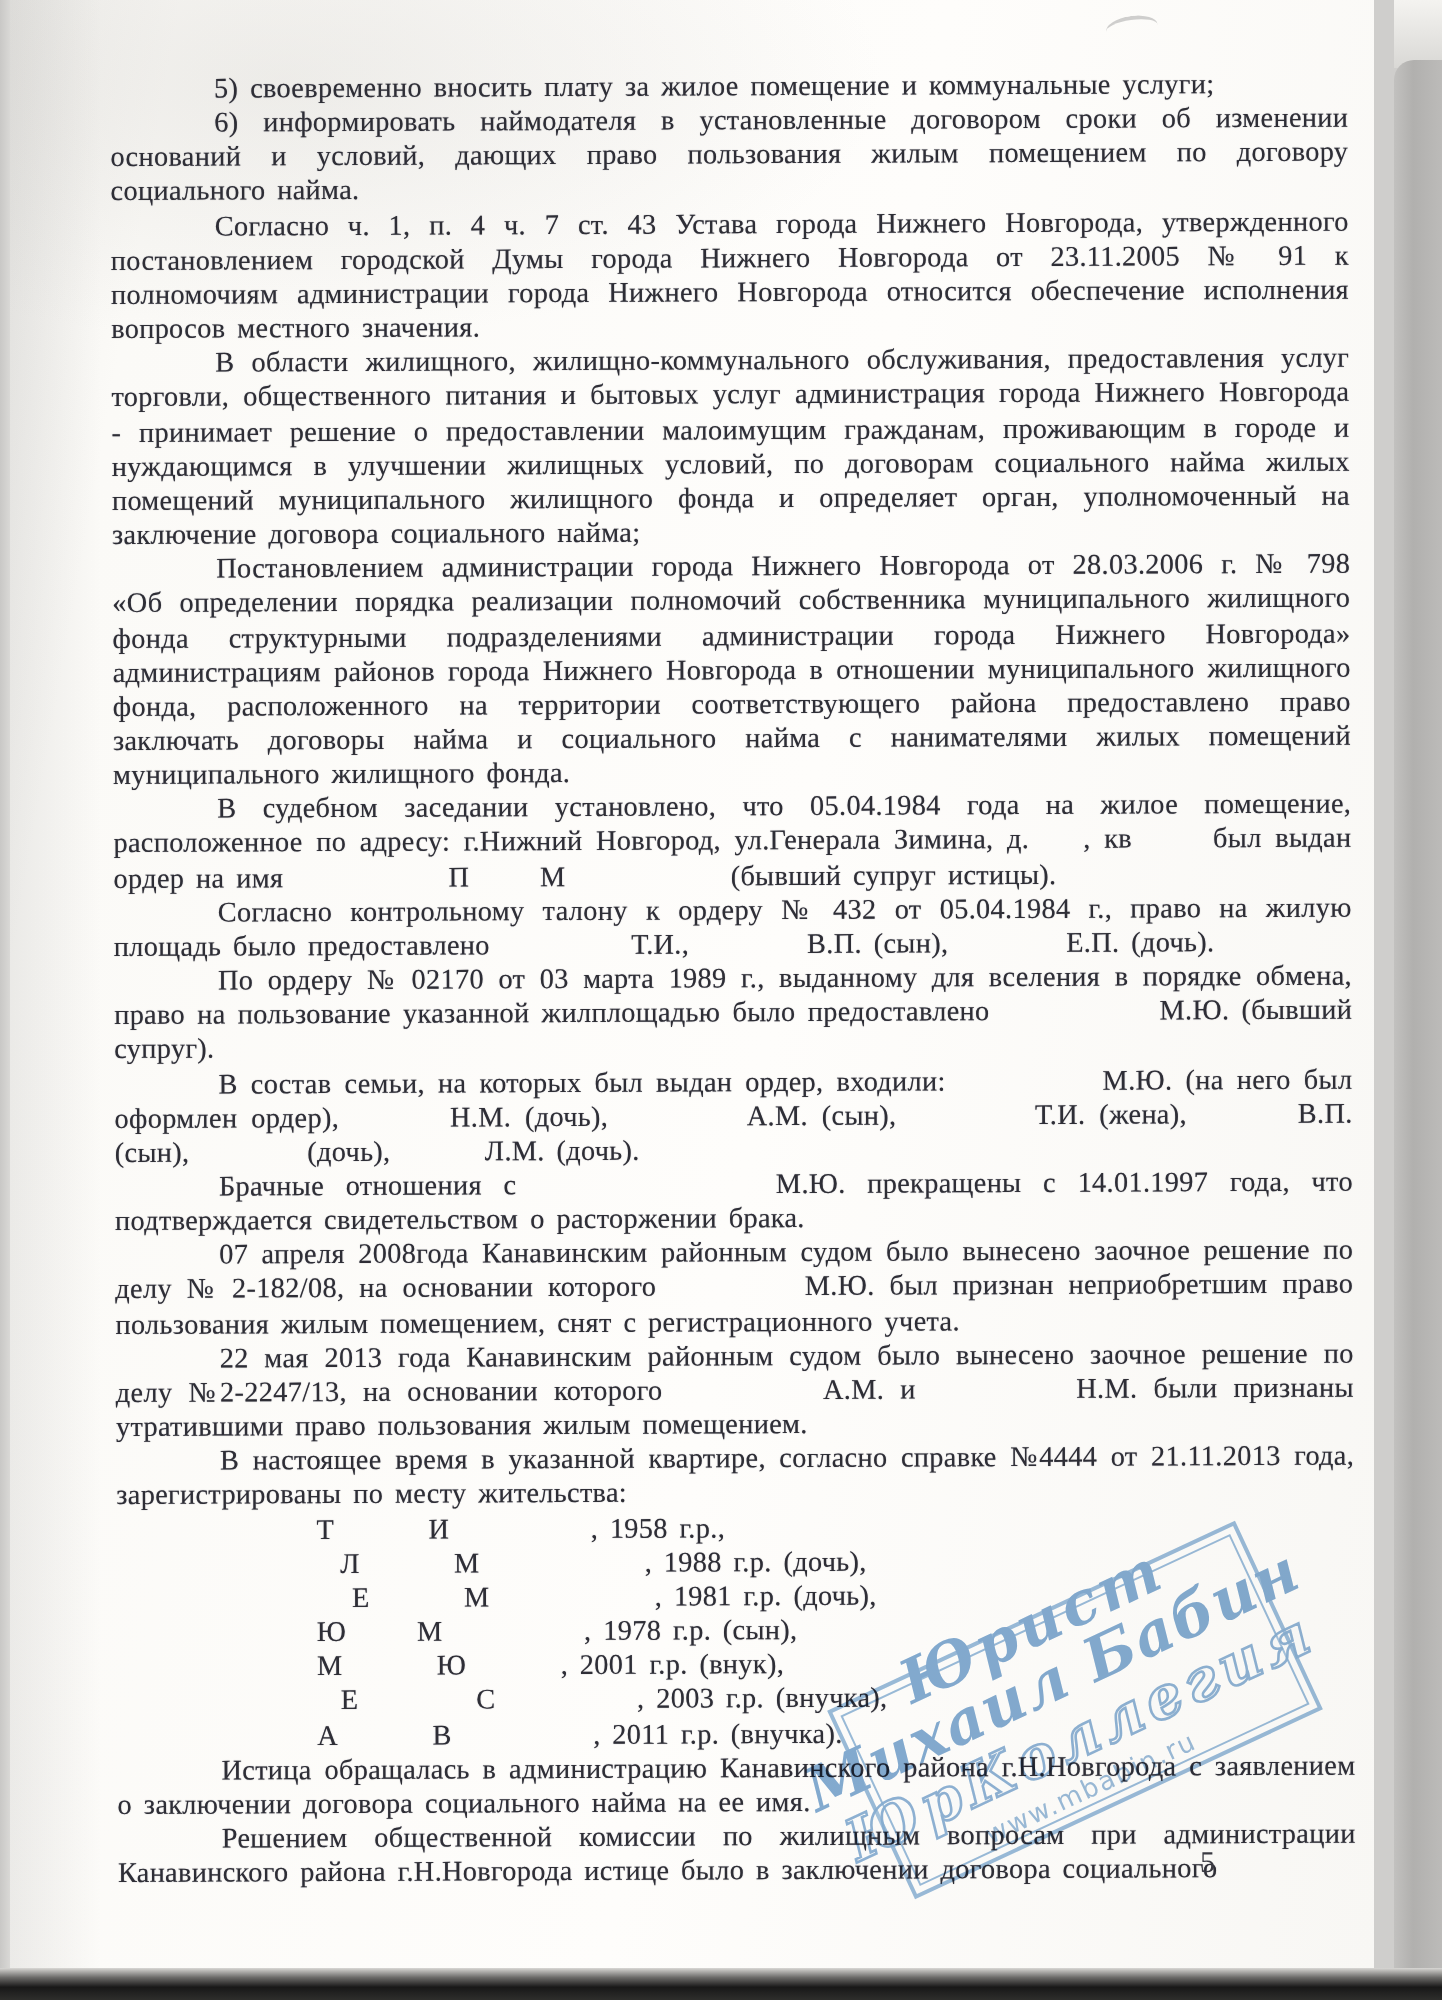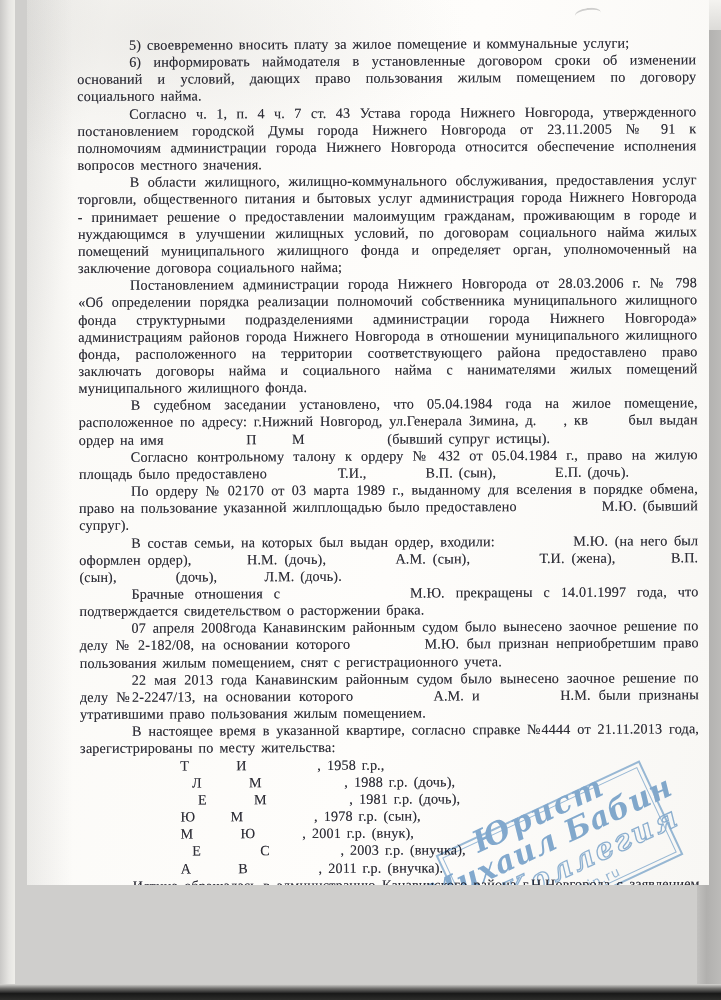--- a/index.html
+++ b/index.html
@@ -13,21 +13,21 @@
   .edge-left{position:absolute;left:0;top:0;width:15px;height:1000px;
     background:linear-gradient(90deg,#c9c8c6,#e6e5e2 60%,#efeeea);}
   .edge-right{position:absolute;right:0;top:30px;width:24px;height:970px;
     background:linear-gradient(90deg,#c2c1bf,#b1b0ae 40%,#bcbbb9);
     border-top-left-radius:10px;}
   .edge-right-top{position:absolute;right:0;top:0;width:24px;height:34px;
     background:linear-gradient(180deg,#f4f3f0,#d9d8d5);}
   .edge-bottom{position:absolute;left:0;bottom:0;width:721px;height:16px;
     background:linear-gradient(180deg,#d8d7d4 0%,#6a6967 30%,#181818 60%,#2e2e2c 100%);}
   
-  .page{position:absolute;left:27px;top:0;width:682px;height:885px;overflow:hidden;
+  .page{position:absolute;left:5px;top:0;width:682px;height:985px;overflow:hidden;
     background:
       radial-gradient(ellipse 500px 220px at 20% 4%, rgba(210,208,204,.35), rgba(0,0,0,0) 60%),
       linear-gradient(100deg,#f0efec 0%,#fbfaf7 10%,#fefdfb 55%,#f8f7f4 100%);}
   .page::before{content:"";position:absolute;left:0;top:0;width:46px;height:100%;
     background:linear-gradient(90deg,rgba(90,90,90,.10),rgba(0,0,0,0));}
   .textblock{
     position:absolute;left:50px;top:37px;width:619px;
     color:#2e2e36;font-size:14.2px;line-height:17.15px;
     text-align:justify;letter-spacing:.15px;word-spacing:2.2px;
     transform:rotate(-0.25deg);transform-origin:0 0;

